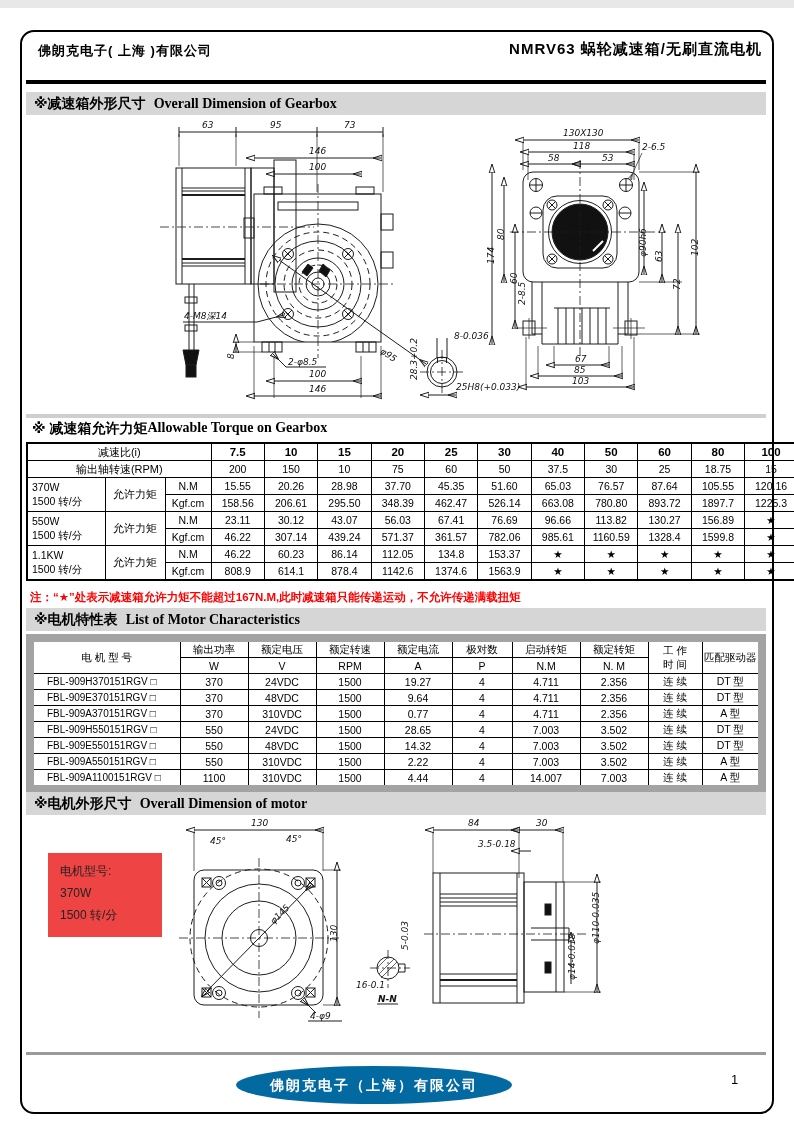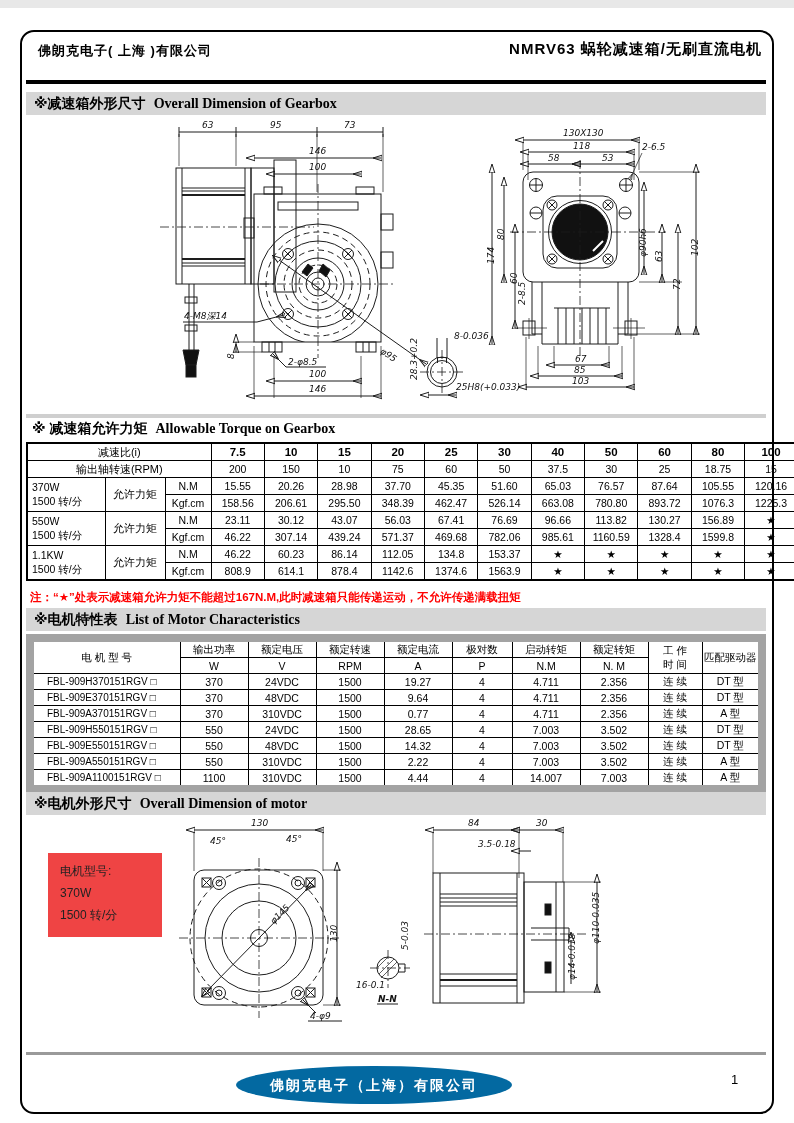--- a/index.html
+++ b/index.html
@@ -8,21 +8,21 @@
   .frame{position:absolute;left:20px;top:22px;width:750px;height:1080px;
          border:2px solid #000;border-radius:14px;}
   .hdr-l{position:absolute;left:38px;top:34px;font-weight:bold;font-size:13px;letter-spacing:1px;}
   .hdr-r{position:absolute;right:32px;top:32px;font-weight:bold;font-size:15px;letter-spacing:1px;}
   .hdr-rule{position:absolute;left:26px;top:72px;width:740px;height:4px;background:#000;}
   .secbar{position:absolute;left:26px;width:740px;height:23px;background:#d6d6d6;
           display:flex;align-items:center;gap:8px;padding-left:8px;box-sizing:border-box;}
   .secbar .zh,.sec2 .zh{font-weight:bold;font-size:14px;}
   .secbar .en,.sec2 .en{font-weight:bold;font-size:14px;font-family:"Liberation Serif","DejaVu Serif",serif;}
   .strip{position:absolute;left:26px;top:406px;width:740px;height:4px;background:#cfcfcf;}
-  .sec2{position:absolute;left:32px;top:412px;display:flex;gap:8px;align-items:center;}
+  .sec2{position:absolute;left:32px;top:412px;display:flex;gap:0;align-items:flex-start;}
   table{border-collapse:collapse;table-layout:fixed;}
   .ttable{position:absolute;left:26px;top:434px;width:773px;border:2px solid #000;font-size:10.5px;}
   .ttable td{border:1px solid #000;text-align:center;height:16px;padding:0;overflow:hidden;white-space:nowrap;}
   .ttable td.rr{font-weight:bold;font-size:11.5px;}
   .ttable td.lab{font-size:11px;}
   .ttable td.pw{text-align:left;padding-left:4px;font-size:10.5px;line-height:1.25;}
   .note{position:absolute;left:30px;top:582px;color:#f00;font-weight:bold;font-size:11.5px;white-space:nowrap;}
   .mtable{position:absolute;left:26px;top:626px;width:740px;border:8px solid #a3a3a3;font-size:10.5px;}
   .mtable td{border:1px solid #000;text-align:center;height:15px;padding:0;overflow:hidden;white-space:nowrap;}
   .mtable td.model{text-align:left;padding-left:13px;font-size:10px;}
@@ -354,21 +354,21 @@
       <td>Kgf.cm</td>
       <td>158.56</td>
       <td>206.61</td>
       <td>295.50</td>
       <td>348.39</td>
       <td>462.47</td>
       <td>526.14</td>
       <td>663.08</td>
       <td>780.80</td>
       <td>893.72</td>
-      <td>1076.3</td>
+      <td>1897.7</td>
       <td>1225.3</td>
     </tr>
     <tr>
       <td rowspan="2" class="pw">
         <div>550W</div>
         <div>1500 转/分</div>
       </td>
       <td rowspan="2" class="lab">允许力矩</td>
       <td>N.M</td>
       <td>23.11</td>
@@ -382,21 +382,21 @@
       <td>130.27</td>
       <td>156.89</td>
       <td>★</td>
     </tr>
     <tr>
       <td>Kgf.cm</td>
       <td>46.22</td>
       <td>307.14</td>
       <td>439.24</td>
       <td>571.37</td>
-      <td>469.68</td>
+      <td>361.57</td>
       <td>782.06</td>
       <td>985.61</td>
       <td>1160.59</td>
       <td>1328.4</td>
       <td>1599.8</td>
       <td>★</td>
     </tr>
     <tr>
       <td rowspan="2" class="pw">
         <div>1.1KW</div>

